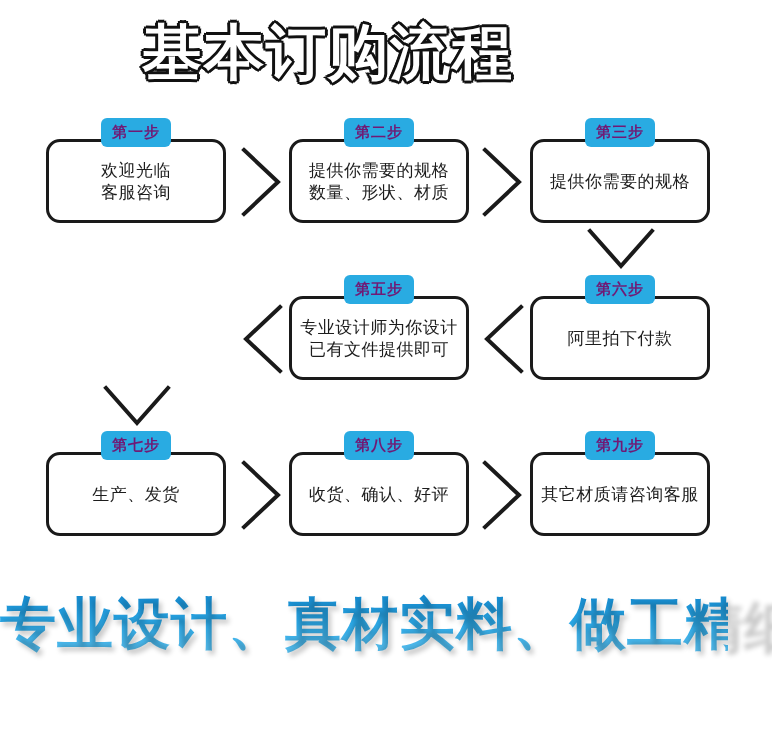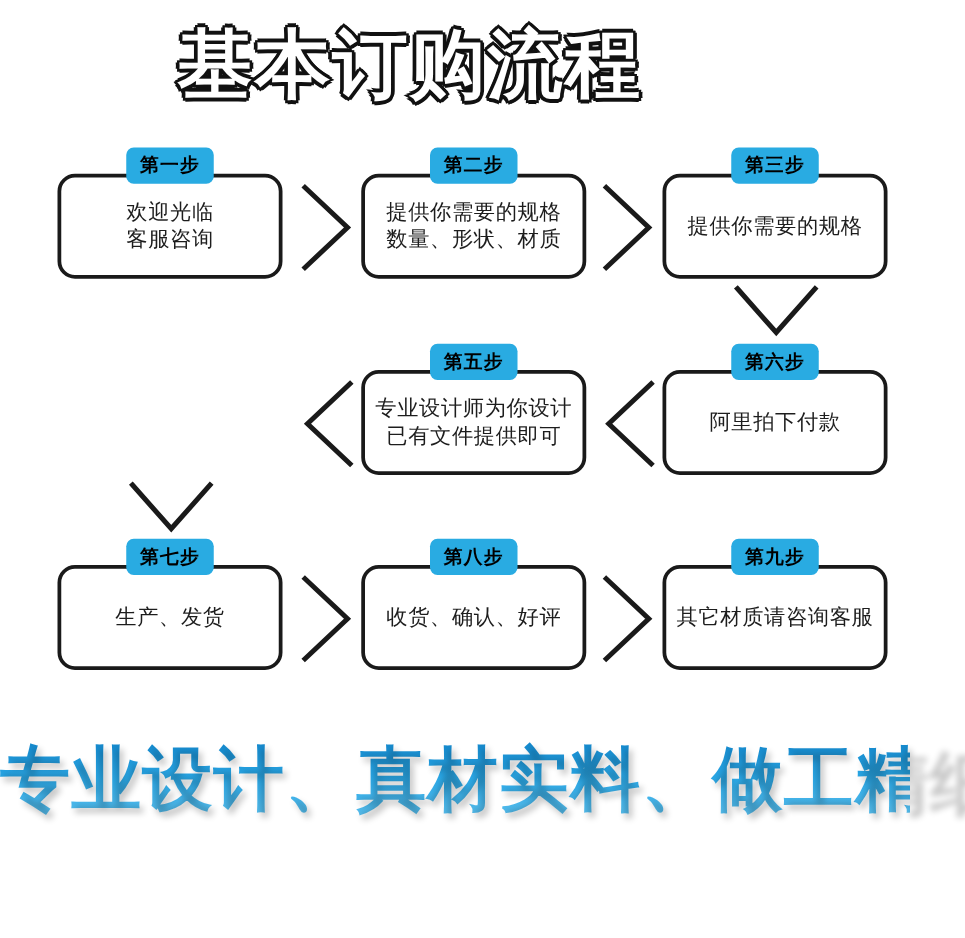--- a/index.html
+++ b/index.html
@@ -66,21 +66,21 @@
     white-space: nowrap;
   }
   .node .body .ln2 { margin-top: 1px; }
 
   .badge {
     position: absolute;
     left: 50%;
     transform: translateX(-50%);
     top: -24px;
     background: #29abe2;
-    color: #000000;
+    color: #701a75;
     font-size: 15px;
     font-weight: bold;
     line-height: 18px;
     padding: 5px 11px 6px 11px;
     border-radius: 6px;
     letter-spacing: 1px;
     white-space: nowrap;
     z-index: 5;
   }
 

